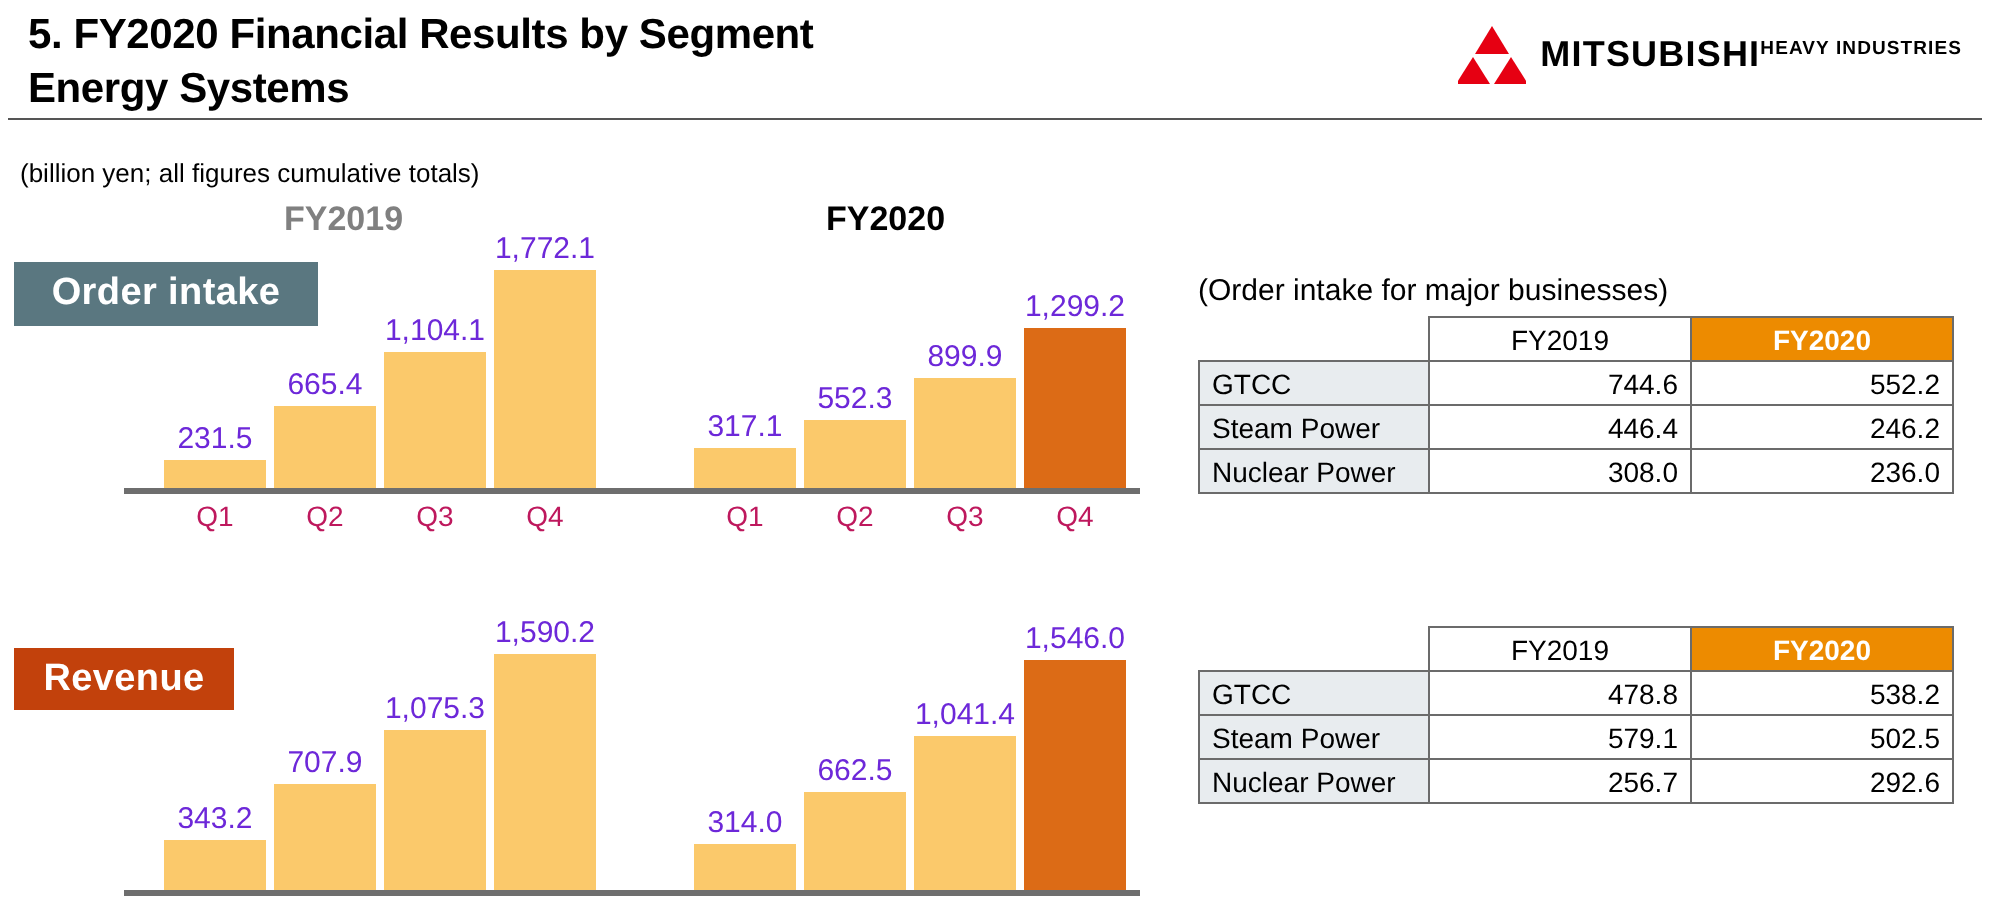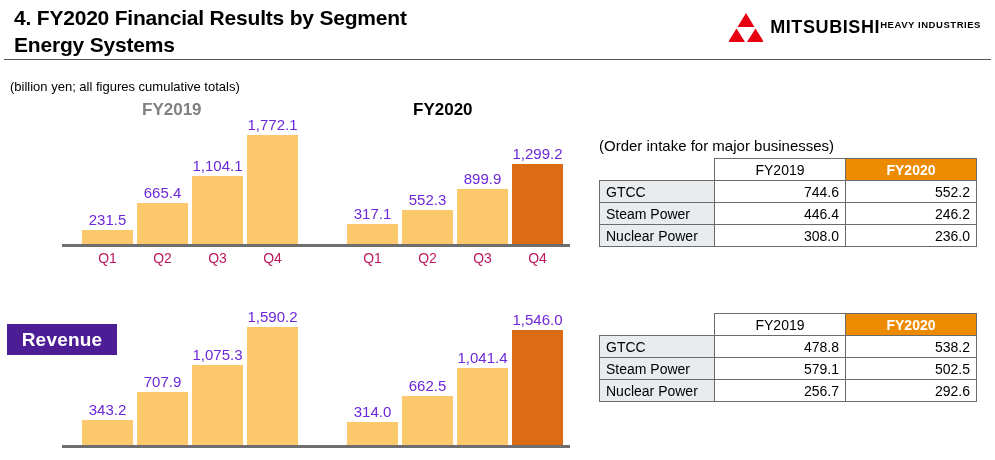--- a/index.html
+++ b/index.html
@@ -134,21 +134,21 @@
     letter-spacing: 0.2px;
   }
   #tag-order {
     left: 7px; top: 11px;
     width: 152px; height: 32px;
     background: #5A7780;
   }
   #tag-revenue {
     left: 7px; top: 12px;
     width: 110px; height: 31px;
-    background: #4c1d95;
+    background: #c2410c;
   }
 
   
   .table-block { position: absolute; left: 599px; width: 380px; }
   #table-order   { top: 137px; }
   #table-revenue { top: 313px; }
 
   .table-caption {
     font-size: 15px;
     margin-bottom: 4px;
@@ -189,21 +189,21 @@
     text-align: left;
   }
   .num {
     text-align: right;
     background: #ffffff;
   }
 </style>
 </head>
 <body>
 
-<div id="slide-title">4. FY2020 Financial Results by Segment
+<div id="slide-title">5. FY2020 Financial Results by Segment
 Energy Systems</div>
 <div id="header-rule"></div>
 
 <div id="logo-block">
   <div id="logo-mark">
     <svg viewBox="0 0 34 30" width="34" height="30" aria-hidden="true">
       <polygon points="17,1 25.5,15 8.5,15" fill="#E60012"></polygon>
       <polygon points="7.5,16.5 16,30 -1,30" fill="#E60012"></polygon>
       <polygon points="26.5,16.5 35,30 18,30" fill="#E60012"></polygon>
     </svg>
@@ -213,20 +213,21 @@
     <span class="l2">HEAVY INDUSTRIES</span>
   </div>
 </div>
 
 <div id="units-note">(billion yen; all figures cumulative totals)</div>
 
 <div class="fy-label" id="fy2019-label">FY2019</div>
 <div class="fy-label" id="fy2020-label">FY2020</div>
 
 <div class="chart" id="chart-order">
+  <div class="series-tag" id="tag-order">Order intake</div>
   <div class="axis-line"></div>
   <div class="bars-layer">
       <div class="bar light" style="left: 82px; width: 51px; height: 14px; top: 110px;"></div>
       <div class="bar-value" style="left: 68px; width: 79px; top: 91px;">231.5</div>
       <div class="q-label" style="left: 82px; width: 51px; top: 130px;">Q1</div>
       <div class="bar light" style="left: 137px; width: 51px; height: 41px; top: 83px;"></div>
       <div class="bar-value" style="left: 123px; width: 79px; top: 64px;">665.4</div>
       <div class="q-label" style="left: 137px; width: 51px; top: 130px;">Q2</div>
       <div class="bar light" style="left: 192px; width: 51px; height: 68px; top: 56px;"></div>
       <div class="bar-value" style="left: 178px; width: 79px; top: 37px;">1,104.1</div>

